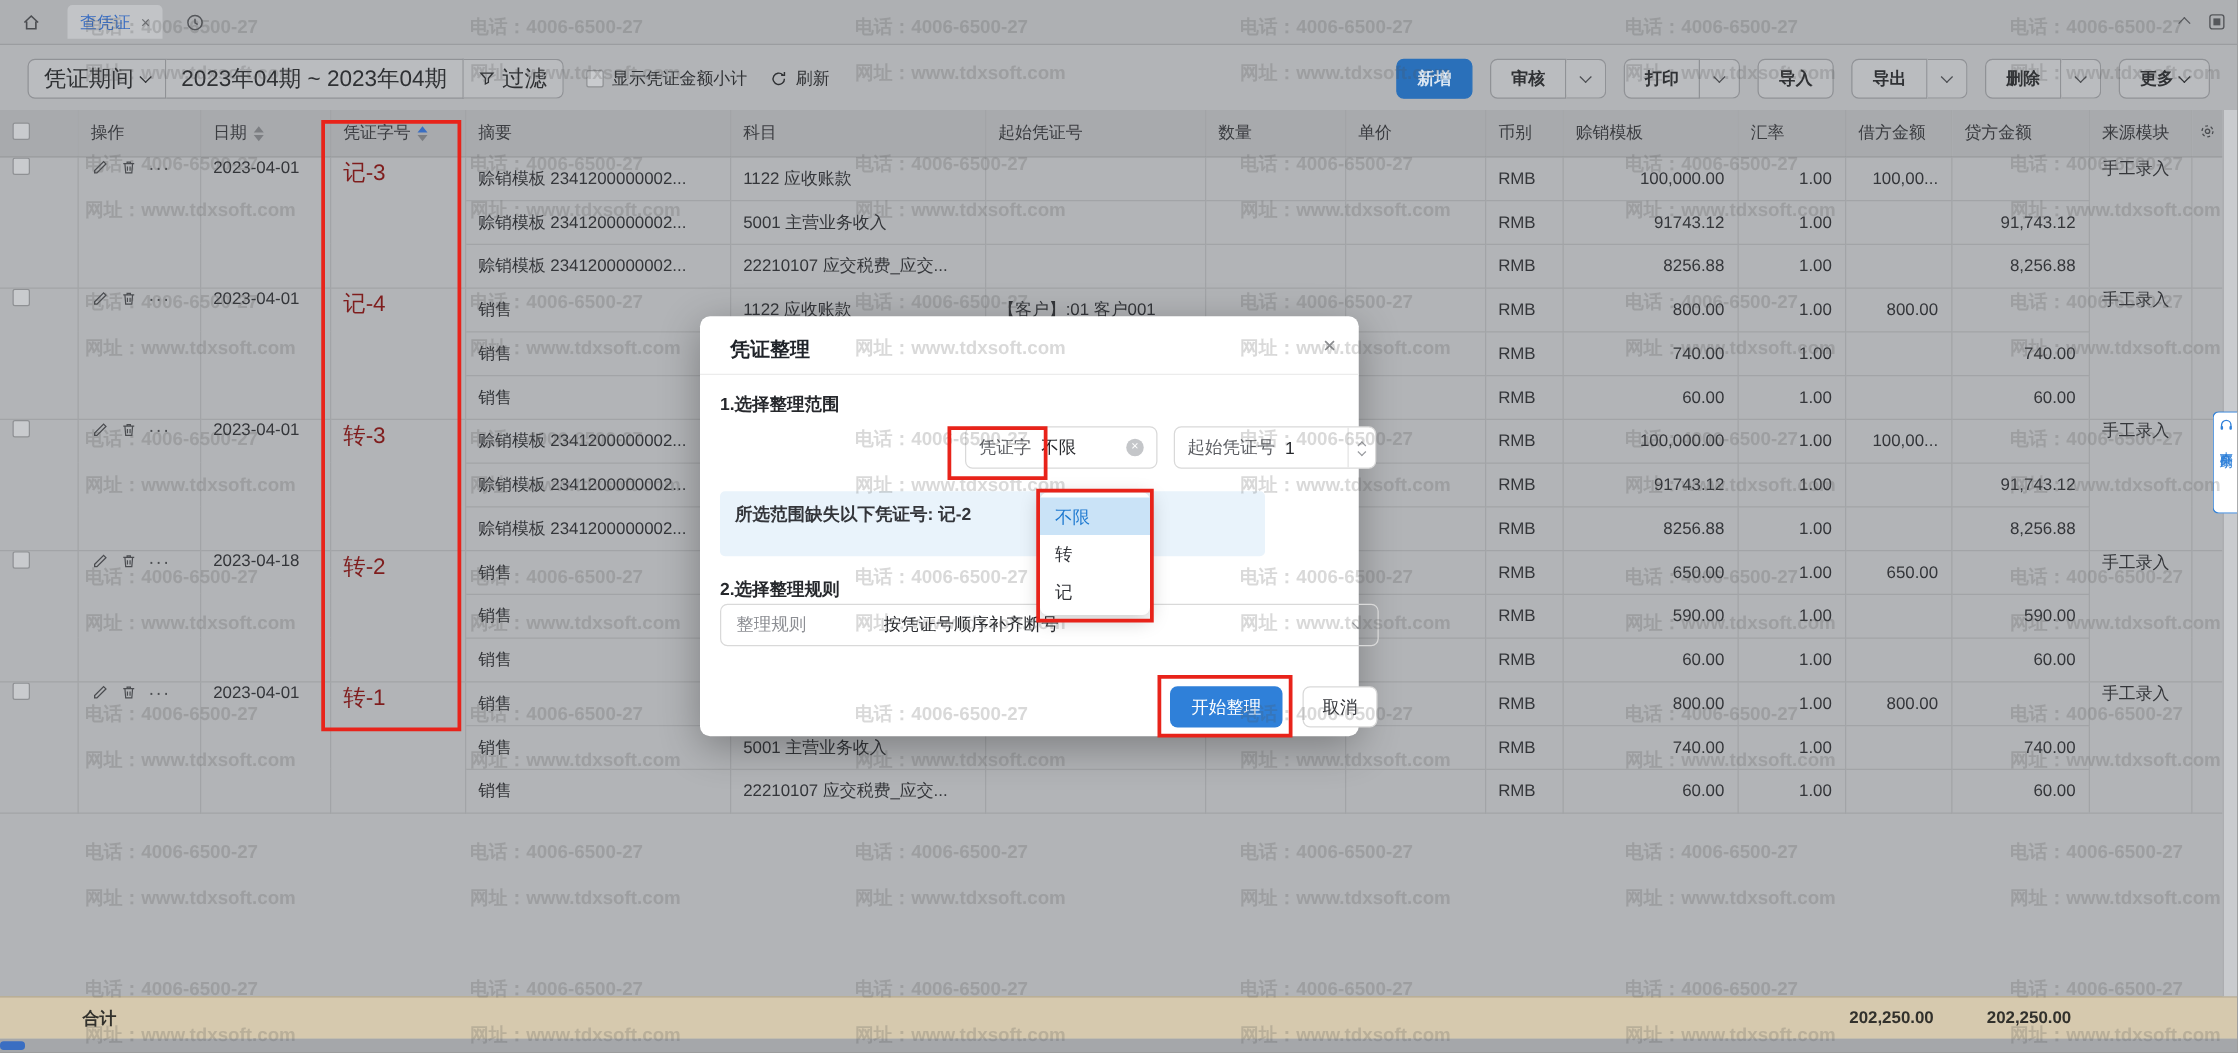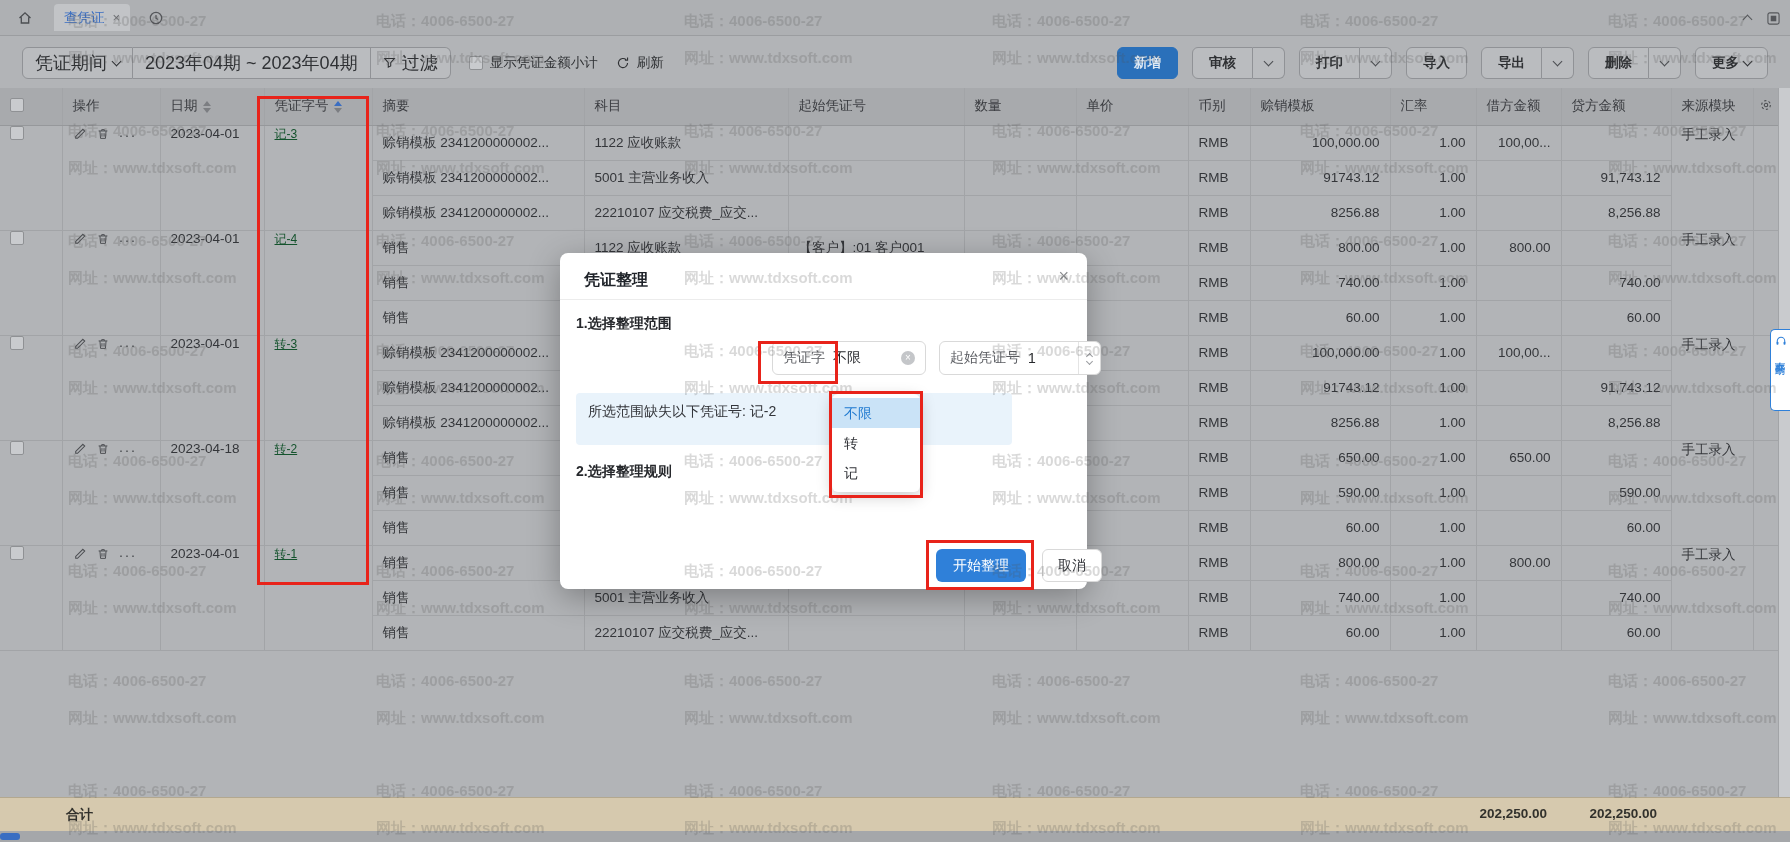--- a/index.html
+++ b/index.html
@@ -37,21 +37,21 @@
   
   .table-wrap{position:absolute;left:0;top:88px;width:1778px;height:708px;background:#b2b4b7;}
   table.grid{border-collapse:collapse;table-layout:fixed;width:1778px;font-size:13.5px;color:#34363a;}
   table.grid th,table.grid td{border-right:1px solid #a2a4a7;border-bottom:1px solid #a2a4a7;padding:0 10px;overflow:hidden;white-space:nowrap;}
   table.grid thead th{height:37px;background:#a8aaad;font-weight:500;color:#3b3d41;text-align:left;border-bottom:1px solid #96989b;}
   table.grid tbody tr{height:35px;background:#b2b4b7;}
   th.num,td.num{text-align:right;padding-right:14px;}
   td.rspan{vertical-align:top;padding-top:9px;}
   .op-icons{display:flex;gap:9px;align-items:center;color:#4b4d51;}
   .op-icons span{cursor:pointer;display:flex;align-items:center;}
-  a.vlink{color:#14532d;text-decoration:underline;font-size:12px;cursor:pointer;}
+  a.vlink{color:#7f1d1d;font-size:18px;cursor:pointer;}
   .sort{display:inline-flex;flex-direction:column;gap:2px;margin-left:5px;vertical-align:middle;cursor:pointer;}
   .sort i{display:block;width:0;height:0;border-left:4px solid transparent;border-right:4px solid transparent;}
   .sort i.up{border-bottom:5px solid #7c7e82;}
   .sort i.dn{border-top:5px solid #7c7e82;}
   .sort i.up.on{border-bottom-color:#3a6ec2;}
   .more-dots{font-size:15px;letter-spacing:1px;color:#4b4d51;}
 
   
   .totals{position:absolute;left:0;top:797px;width:1790px;height:34px;background:#d6c9ae;border-top:1px solid #b3a88f;font-size:13.5px;color:#32312c;font-weight:700;}
   .totals .t-label{position:absolute;left:66px;top:8px;}
@@ -73,21 +73,21 @@
   .ctl .lab{color:#5c5e63;}
   .ctl .val{color:#26282c;}
   .ctl.c-period{left:16px;top:88px;width:178px;}
   .ctl.c-word{left:212px;top:88px;width:154px;}
   .ctl.c-start{left:379px;top:88px;width:162px;padding-right:0;}
   .cal-ic{margin-left:auto;color:#9a9ca0;display:flex;}
   .clear-ic{margin-left:auto;width:14px;height:14px;border-radius:50%;background:#c4c6c9;color:#fff;font-size:10px;display:flex;align-items:center;justify-content:center;cursor:pointer;line-height:1;}
   .spin{margin-left:auto;width:22px;height:100%;border-left:1px solid #e4e4e4;display:flex;flex-direction:column;align-items:center;justify-content:center;gap:3px;color:#9a9ca0;}
   .spin .chev{width:5px;height:5px;cursor:pointer;}
   .spin .up{transform:rotate(-135deg);margin-top:2px;}
-  .info-box{position:absolute;left:16px;top:140px;width:436px;height:52px;background:#e9f3fb;border-radius:4px;padding:10px 12px;color:#33353a;}
+  .info-box{position:absolute;left:16px;top:140px;width:436px;height:52px;background:#e9f3fb;border-radius:4px;padding:10px 12px;color:#33353a;font-weight:bold;}
   .rule-select{position:absolute;left:16px;top:230px;width:527px;height:34px;border:1px solid #d9d9d9;border-radius:6px;display:flex;align-items:center;padding:0 12px;cursor:pointer;}
   .rule-select .lab{color:#8c8e93;}
   .rule-select .val{margin-left:62px;color:#26282c;}
   .rule-select .chev{margin-left:auto;color:#9a9ca0;}
   .m-btn{position:absolute;top:296px;height:33px;border-radius:6px;display:flex;align-items:center;justify-content:center;font-size:14px;cursor:pointer;}
   .m-btn.confirm{left:376px;width:90px;background:#2f80d9;color:#fff;}
   .m-btn.cancel{left:482px;width:60px;background:#fff;border:1px solid #d9d9d9;color:#33353a;}
 
   
   .dropdown{position:absolute;left:832px;top:394px;width:88px;background:#fff;border-radius:6px;box-shadow:0 4px 16px rgba(0,0,0,.22);padding:4px 0;z-index:21;}
@@ -575,20 +575,25 @@
       <span class="val">1</span>
       <span class="spin">
         <span class="chev up"></span>
         <span class="chev"></span>
       </span>
     </div>
 
     <div class="info-box">所选范围缺失以下凭证号: 记-2</div>
 
     <div class="m-sec s2">2.选择整理规则</div>
+    <div class="rule-select">
+      <span class="lab">整理规则</span>
+      <span class="val">按凭证号顺序补齐断号</span>
+      <span class="chev"></span>
+    </div>
 
     <div class="m-btn confirm">
         <span>开始整理</span>
       </div>
     <div class="m-btn cancel">
         <span>取消</span>
       </div>
   </div>
 
   <div class="dropdown">

